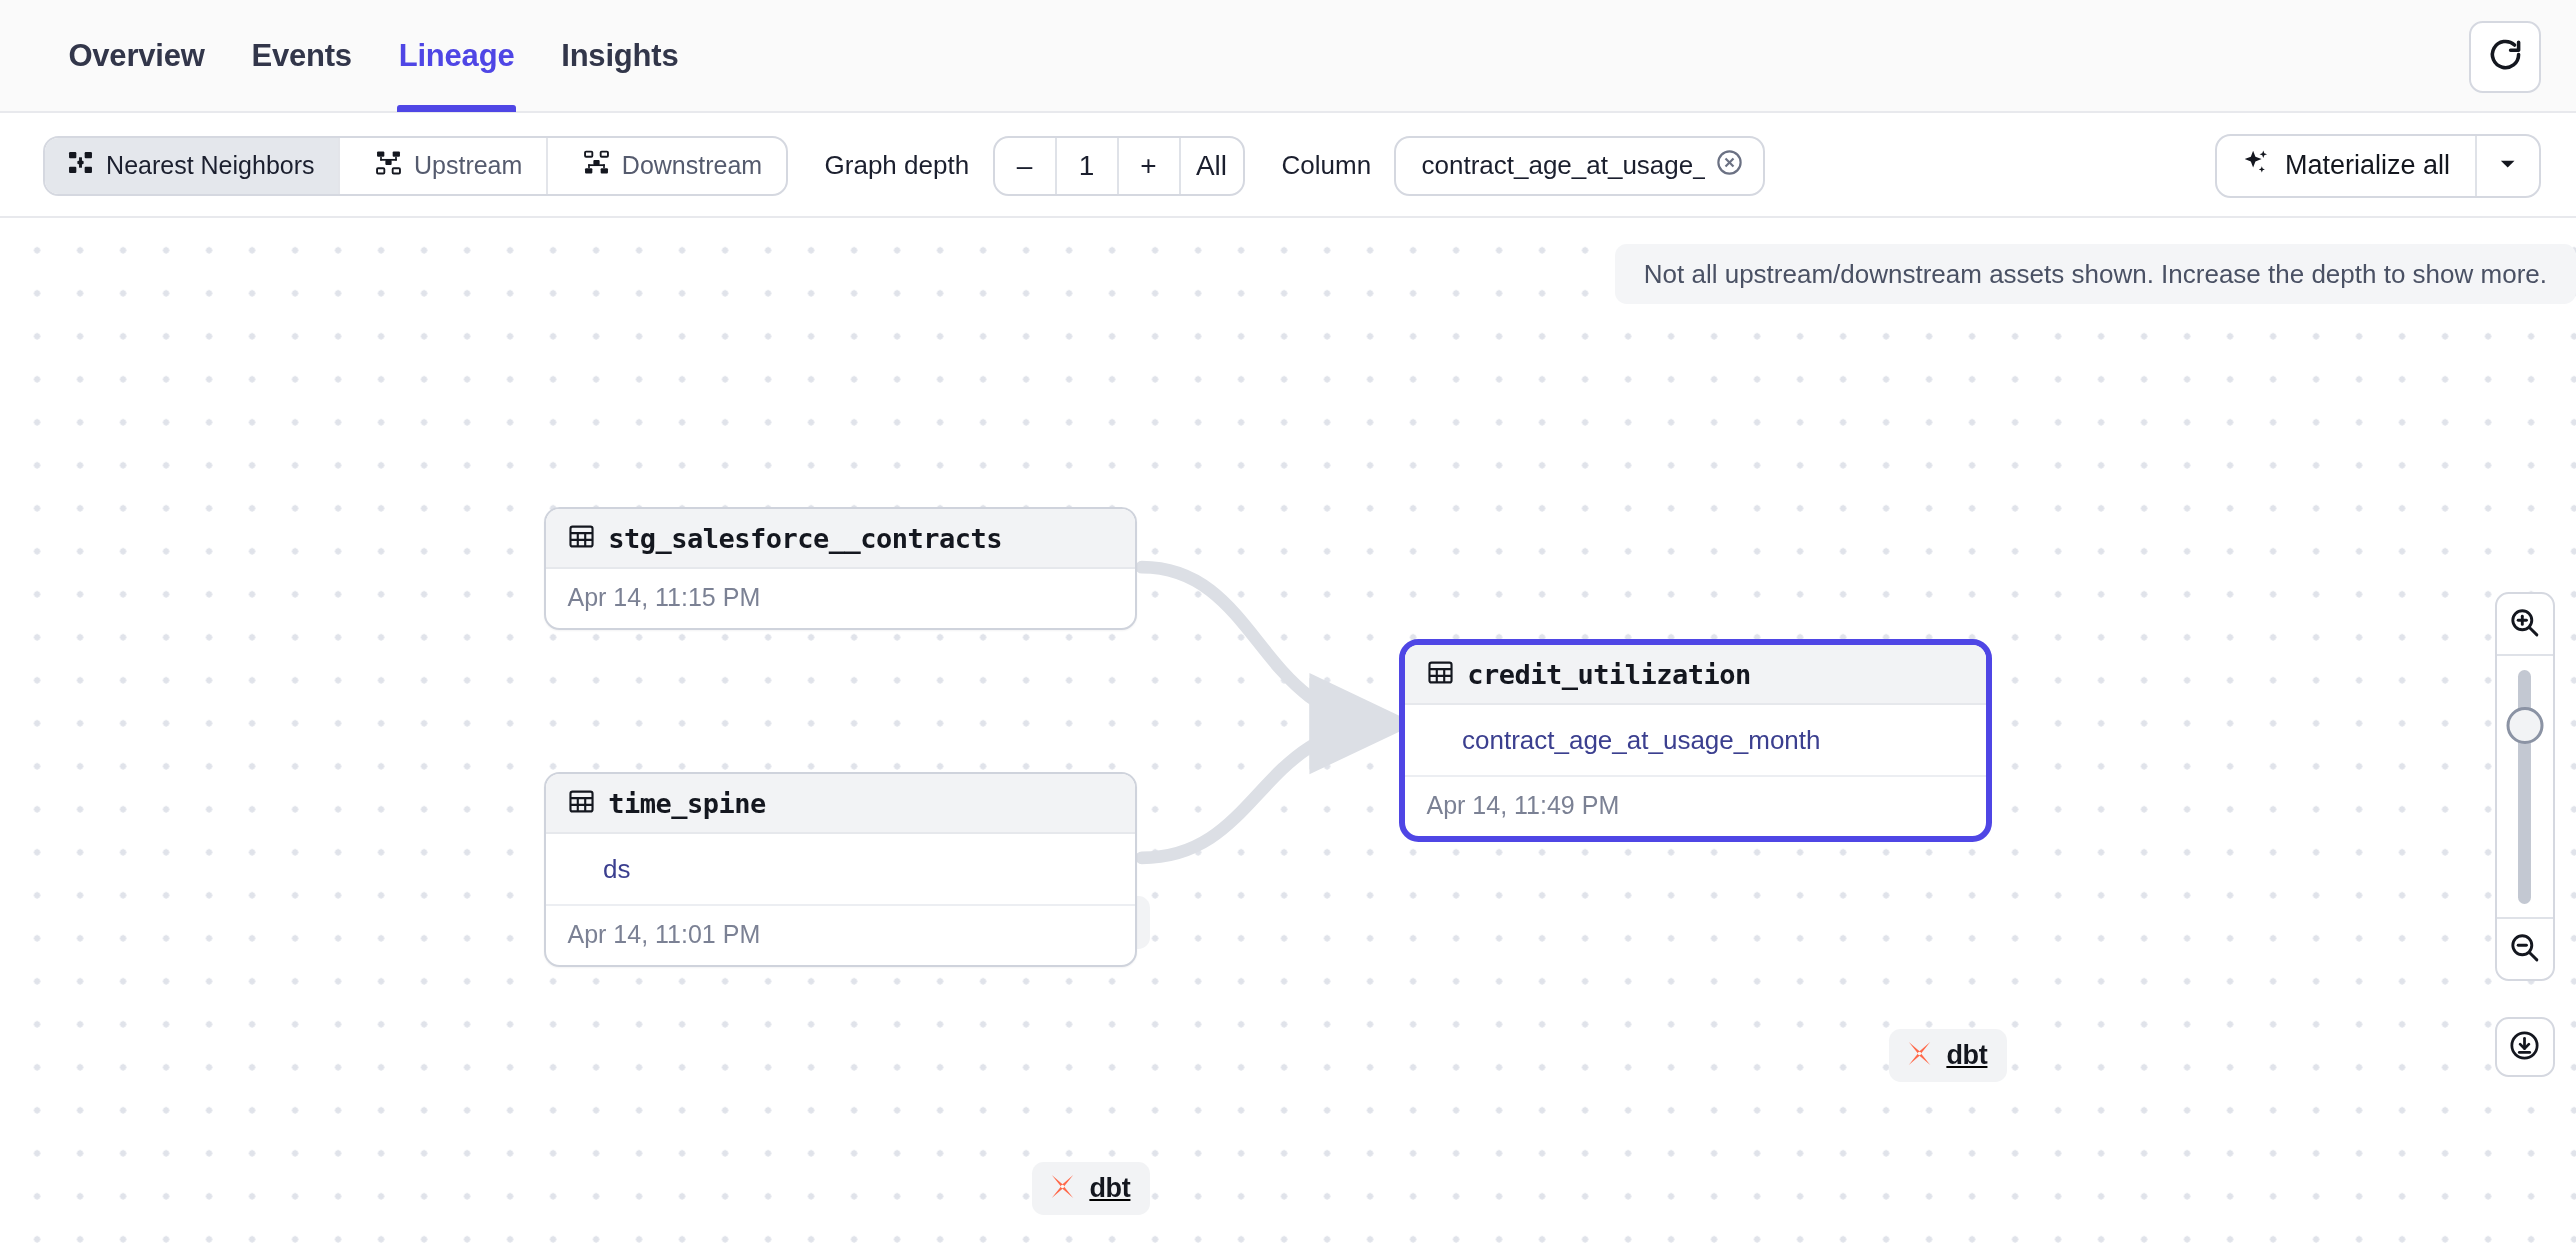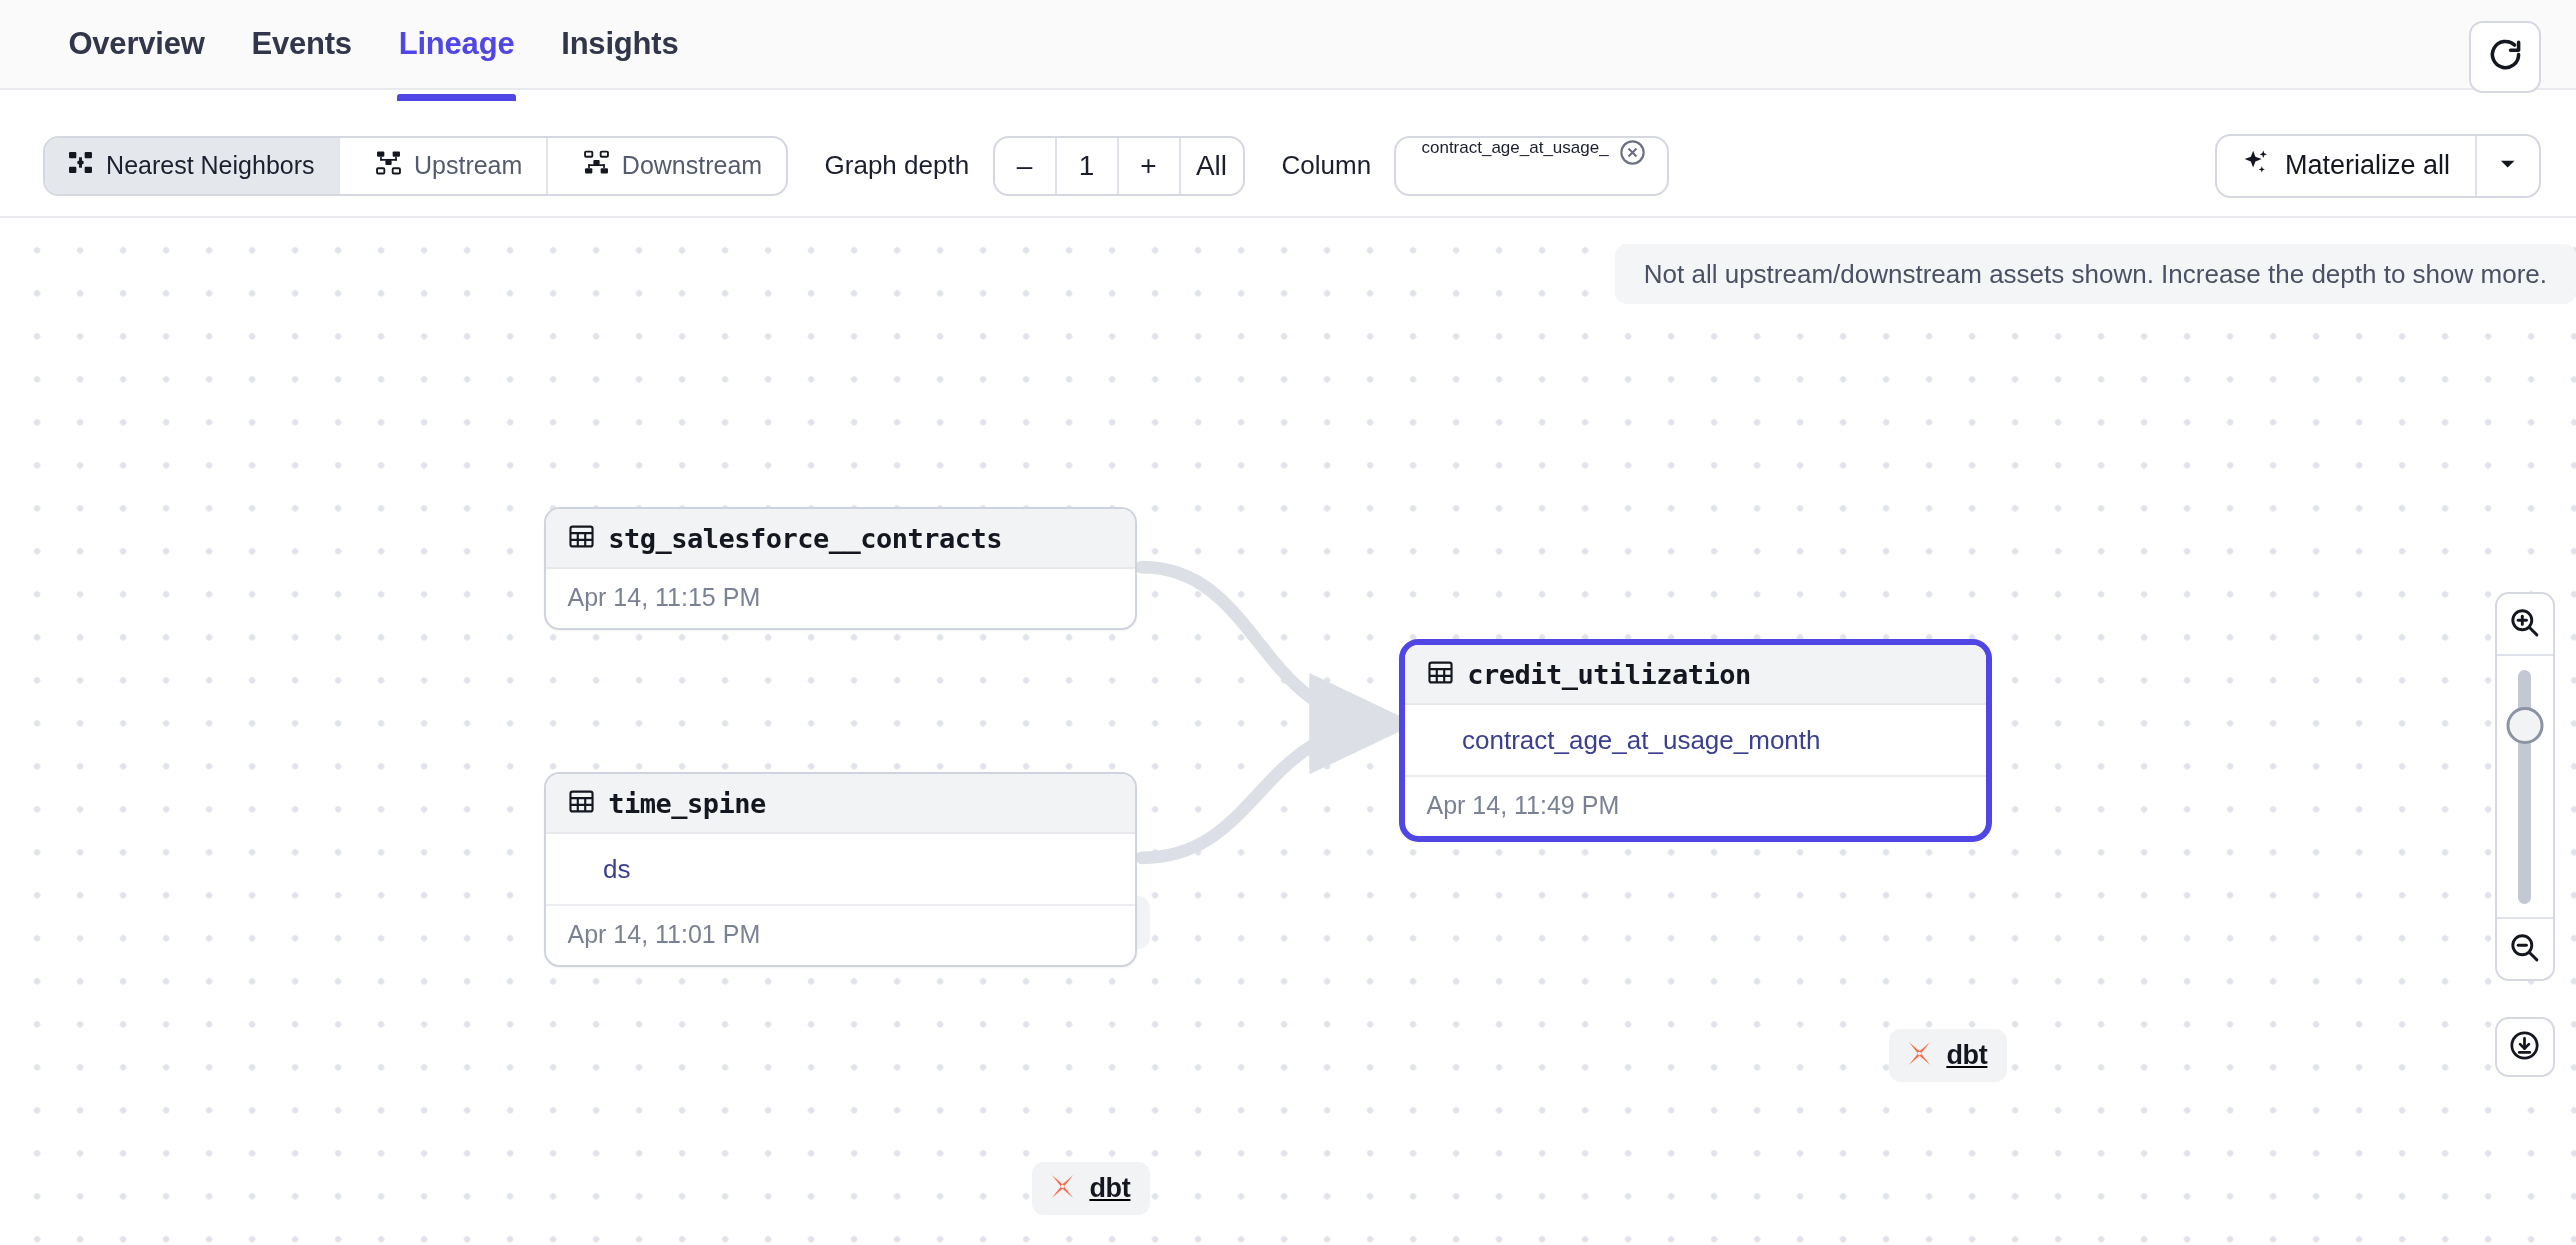--- a/index.html
+++ b/index.html
@@ -6,21 +6,21 @@
   html, body {
     width: 2576px; height: 1245px;
     font-family: "Liberation Sans", sans-serif;
     background: #ffffff;
     overflow: hidden;
   }
 
   
   .topbar {
     position: absolute; top: 0; left: 0;
-    width: 2576px; height: 90px;
+    width: 2576px; height: 113px;
     background: #fafafa;
     border-bottom: 2px solid #e8e9ed;
     display: flex; align-items: center;
   }
   .tabs { display: flex; align-items: flex-end; height: 113px; padding-left: 45px; gap: 0; }
   .tab {
     position: relative;
     height: 113px;
     display: flex; align-items: center;
     padding: 0 23.4px;
@@ -90,25 +90,25 @@
     cursor: pointer;
   }
   .stepper-btn:last-child { border-right: none; }
 
   .col-label {
     font-size: 26px; color: #1b1f2e;
     margin-left: 37px; margin-right: 23.4px;
     white-space: nowrap;
   }
   .col-chip {
-    display: flex; align-items: flex-start; gap: 9.8px;
+    display: flex; align-items: center; gap: 9.8px;
     height: 60px; padding: 0 19.5px 0 25px;
     border: 2px solid #d5d8e0; border-radius: 15.6px;
     background: #fff;
-    font-size: 17px; color: #1b1f2e;
+    font-size: 26px; color: #1b1f2e;
     cursor: pointer;
     max-width: 371px;
   }
   .col-chip .chip-text {
     overflow: hidden; white-space: nowrap;
   }
 
   .toolbar-right {
     margin-left: auto;
     display: flex; align-items: stretch;

